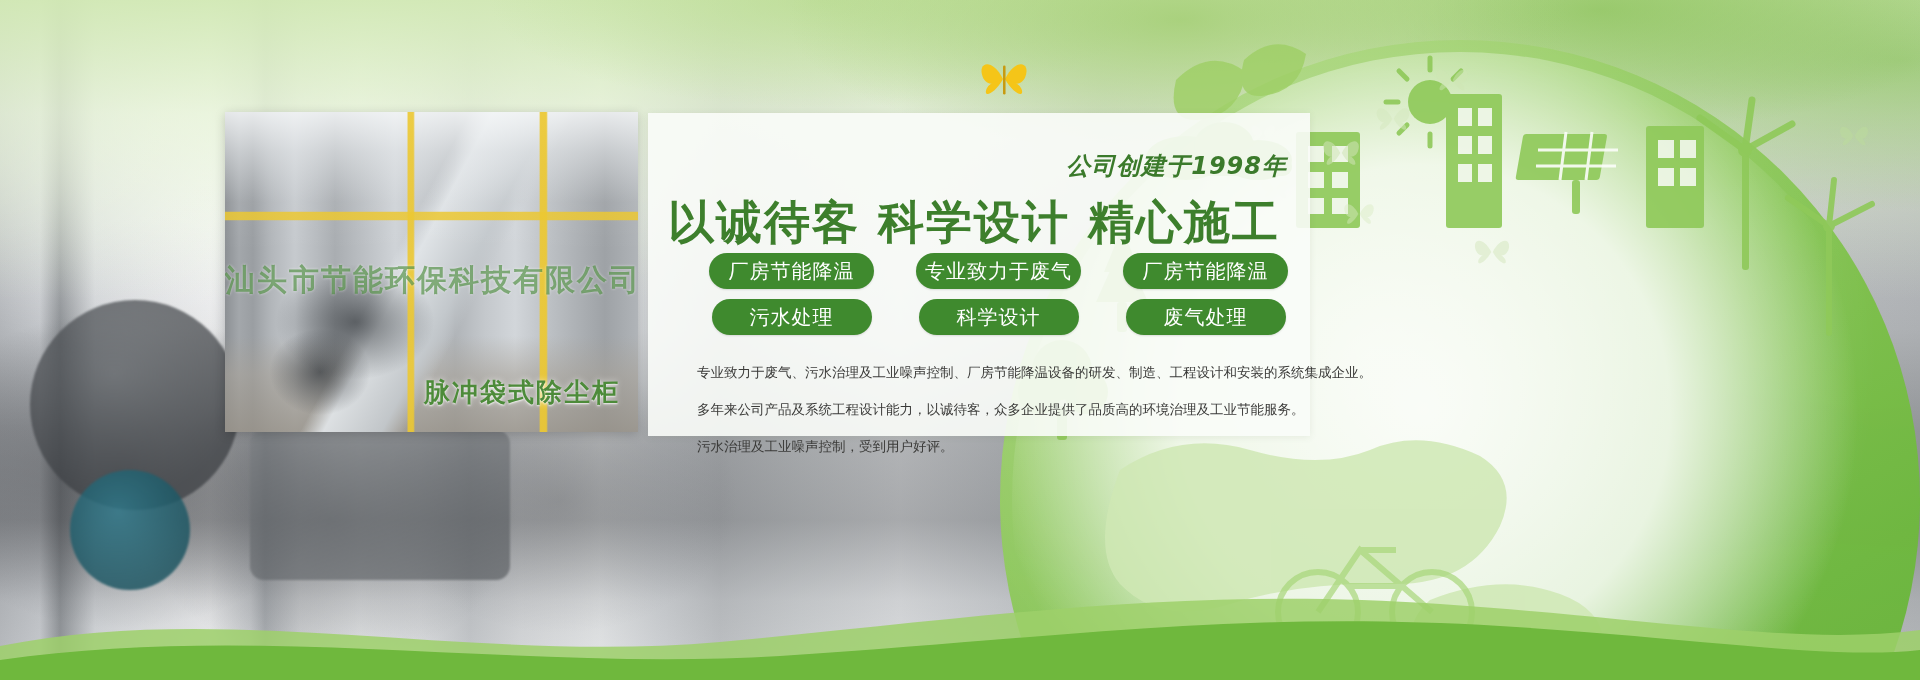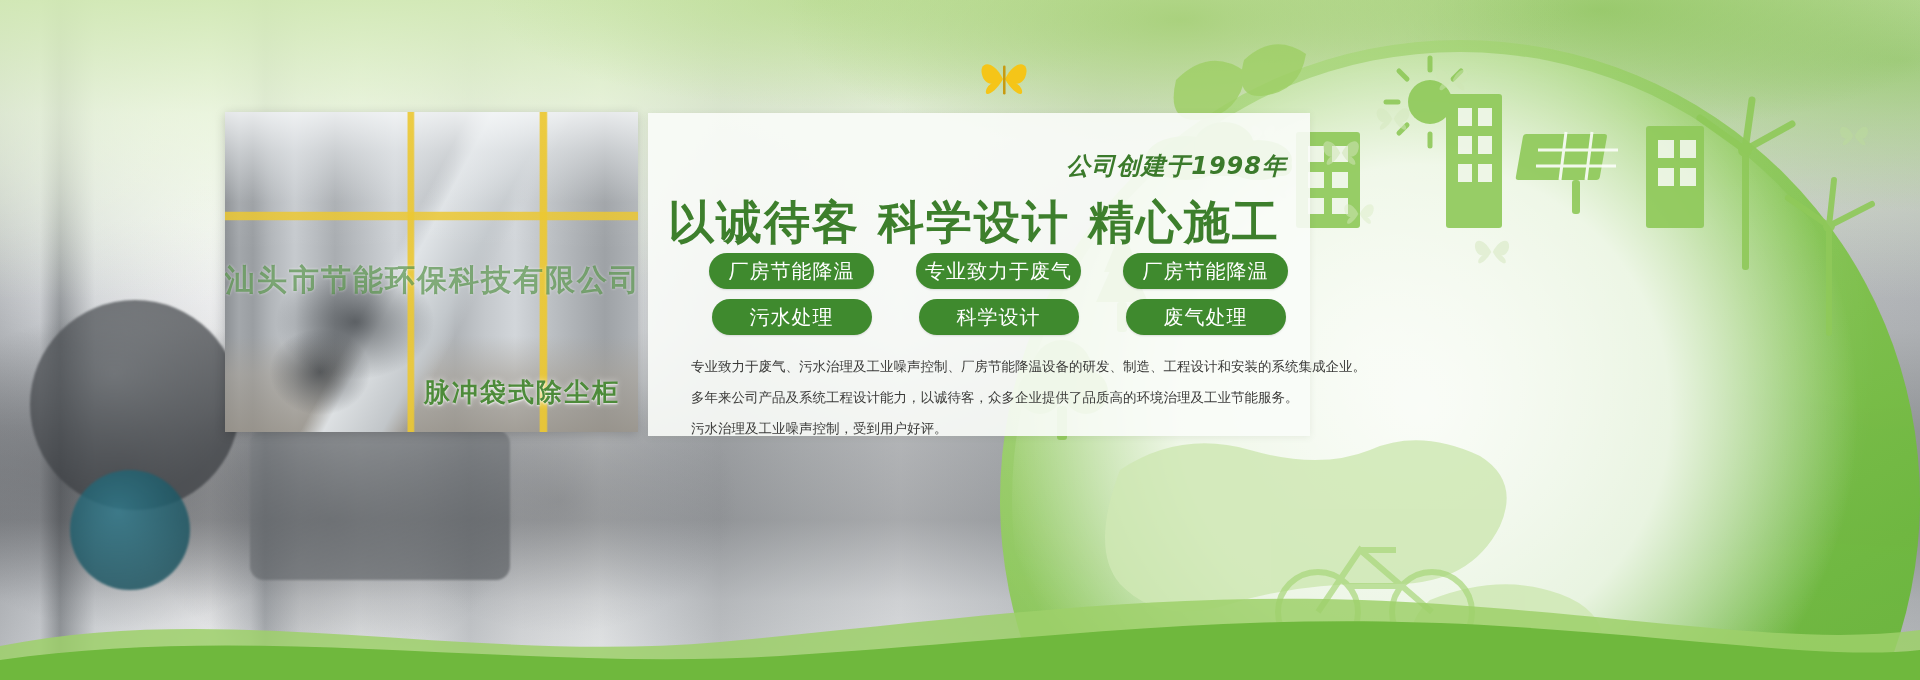--- a/index.html
+++ b/index.html
@@ -263,21 +263,21 @@
   
   .body-text {
     position: absolute;
     left: 680px; top: 345px;
     width: 640px;
     font-size: 13.5px;
     line-height: 20px;
     color: #3a3a38;
     font-family: "DejaVu Sans", "Liberation Sans", sans-serif;
   }
-  .body-text p { margin: 11px; white-space: nowrap; }
+  .body-text p { margin: 17px; white-space: nowrap; }
 
   
   .butterfly { position: absolute; pointer-events: none; }
 </style>
 </head>
 <body>
 
 <div id="banner">
 
   <div class="bg-photo"></div>

